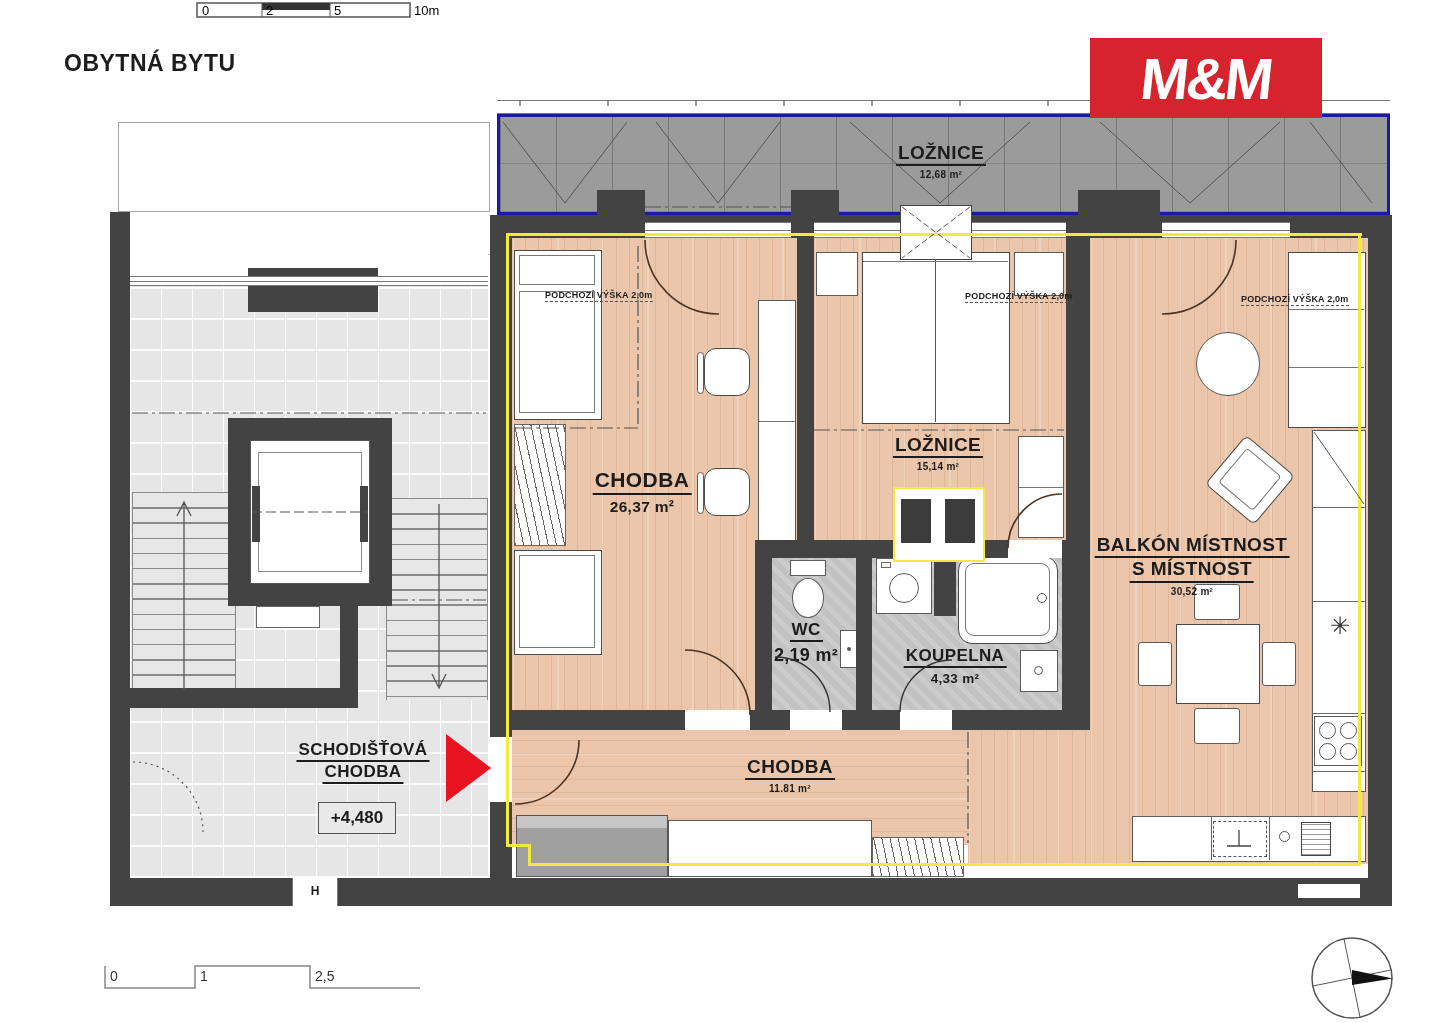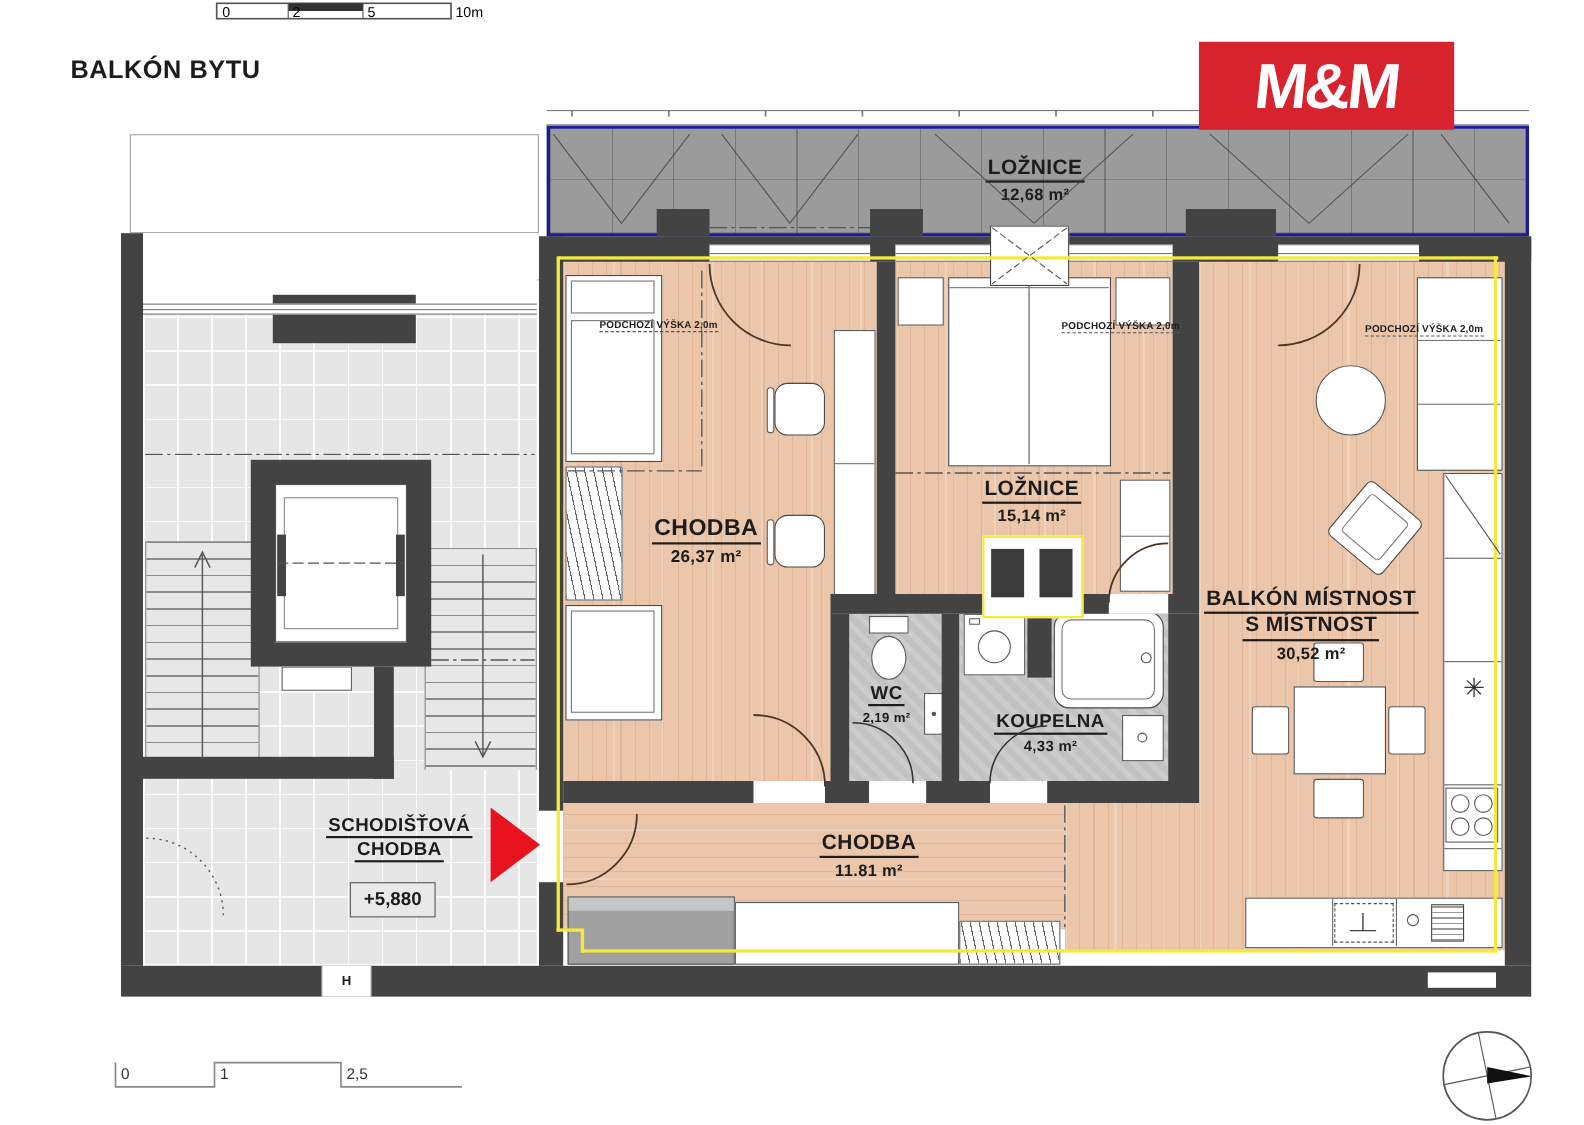--- a/index.html
+++ b/index.html
@@ -34,21 +34,21 @@
   .inner{ position:absolute; border:1px solid #777; background:#fff; }
   .hatch{ position:absolute; background-color:#fff; border:1px solid #666; z-index:6;
           background-image:repeating-linear-gradient(78deg,#666 0 1px, transparent 1px 8px); }
   .darkblock { position:absolute; background:#434343; z-index:7; }
   .yline{ position:absolute; background:#f4ea3d; z-index:13; }
   .shaft{ position:absolute; background:#fff; border:2.5px solid #f4ea3d; z-index:14; }
   .detail{ position:absolute; z-index:12; }
   .label{ position:absolute; z-index:20; text-align:center; transform:translateX(-50%); white-space:nowrap; }
   .rname{ display:inline-block; font-weight:bold; font-size:19px; letter-spacing:.4px;
           border-bottom:2px solid #1c1c1c; padding:0 2px 1px; line-height:1.12; }
-  .rarea{ font-size:15px; font-weight:bold; margin-top:3px; letter-spacing:.3px; }
+  .rarea{ font-size:10px; font-weight:bold; margin-top:3px; letter-spacing:.3px; }
   .note { position:absolute; z-index:20; font-size:9px; font-weight:bold; letter-spacing:.2px;
           border-bottom:1px dashed #555; padding-bottom:1px; white-space:nowrap; }
   .title{ position:absolute; left:64px; top:50px; font-size:23px; font-weight:bold; letter-spacing:.5px; z-index:20; }
   .svg-overlay { position:absolute; left:0; top:0; z-index:24; pointer-events:none; }
   .logo-red { position:absolute; left:1090px; top:38px; width:232px; height:80px; background:#d6232e; z-index:30;
               display:flex; align-items:center; justify-content:center; }
   .logo-red span { color:#fff; font-weight:bold; font-size:58px; letter-spacing:-3px; transform:skewX(-6deg); }
   .logo-blue{ position:absolute; left:1133px; top:119px; width:186px; height:37px; z-index:30;
               background:linear-gradient(180deg,#4aa2dc 0%,#1a6aa8 100%);
               display:flex; align-items:center; justify-content:center; }
@@ -65,21 +65,21 @@
   .roof { position:absolute; left:118px; top:122px; width:372px; height:90px; border:1.5px solid #a5a5a5; z-index:1; }
   .roof2{ position:absolute; left:127px; top:131px; width:354px; height:81px; border-top:1px solid #bbb; border-left:1px solid #bbb; border-right:1px solid #bbb; }
   .rail { position:absolute; left:497px; top:100px; width:893px; height:14px; background:#fff;
           border-top:1.5px solid #777; border-bottom:1.5px solid #777; z-index:2; }
 </style>
 </head>
 <body>
 
 <div class="plan">
 
-  <div class="title">BALKÓN BYTU</div>
+  <div class="title">OBYTNÁ BYTU</div>
 
   <div class="roof">
       <div class="roof2"></div>
     </div>
 
   <div class="rail"></div>
   <div class="floor balc" style="left:497px;top:114px;width:893px;height:101px"></div>
   <div class="wall" style="left:597px;top:190px;width:48px;height:25px;z-index:11"></div>
   <div class="wall" style="left:791px;top:190px;width:48px;height:25px;z-index:11"></div>
   <div class="wall" style="left:1078px;top:190px;width:82px;height:25px;z-index:11"></div>
@@ -245,35 +245,35 @@
     <div><span class="rname">LOŽNICE</span></div>
     <div class="rarea">15,14 m²</div>
   </div>
   <div class="label" style="left:1192px;top:534px">
     <div><span class="rname">BALKÓN MÍSTNOST</span></div>
     <div><span class="rname">S MÍSTNOST</span></div>
     <div class="rarea">30,52 m²</div>
   </div>
   <div class="label" style="left:806px;top:620px">
     <div><span class="rname" style="font-size:17px">WC</span></div>
-    <div class="rarea" style="font-size:12px">2,19 m²</div>
+    <div class="rarea" style="font-size:18px">2,19 m²</div>
   </div>
   <div class="label" style="left:955px;top:646px">
     <div><span class="rname" style="font-size:17px">KOUPELNA</span></div>
     <div class="rarea" style="font-size:13.5px">4,33 m²</div>
   </div>
   <div class="label" style="left:790px;top:756px">
     <div><span class="rname">CHODBA</span></div>
     <div class="rarea">11.81 m²</div>
   </div>
   <div class="label" style="left:363px;top:740px">
     <div><span class="rname" style="font-size:17px">SCHODIŠŤOVÁ</span></div>
     <div><span class="rname" style="font-size:17px">CHODBA</span></div>
   </div>
-  <div class="levelbox">+5,880</div>
+  <div class="levelbox">+4,480</div>
   <div class="hmark">H</div>
 
   <div class="note" style="left:545px;top:290px">PODCHOZÍ VÝŠKA 2,0m</div>
   <div class="note" style="left:965px;top:291px">PODCHOZÍ VÝŠKA 2,0m</div>
   <div class="note" style="left:1241px;top:294px">PODCHOZÍ VÝŠKA 2,0m</div>
 
   <div class="arrow"></div>
 
   <div class="logo-red">
     <span>M&amp;M</span>

